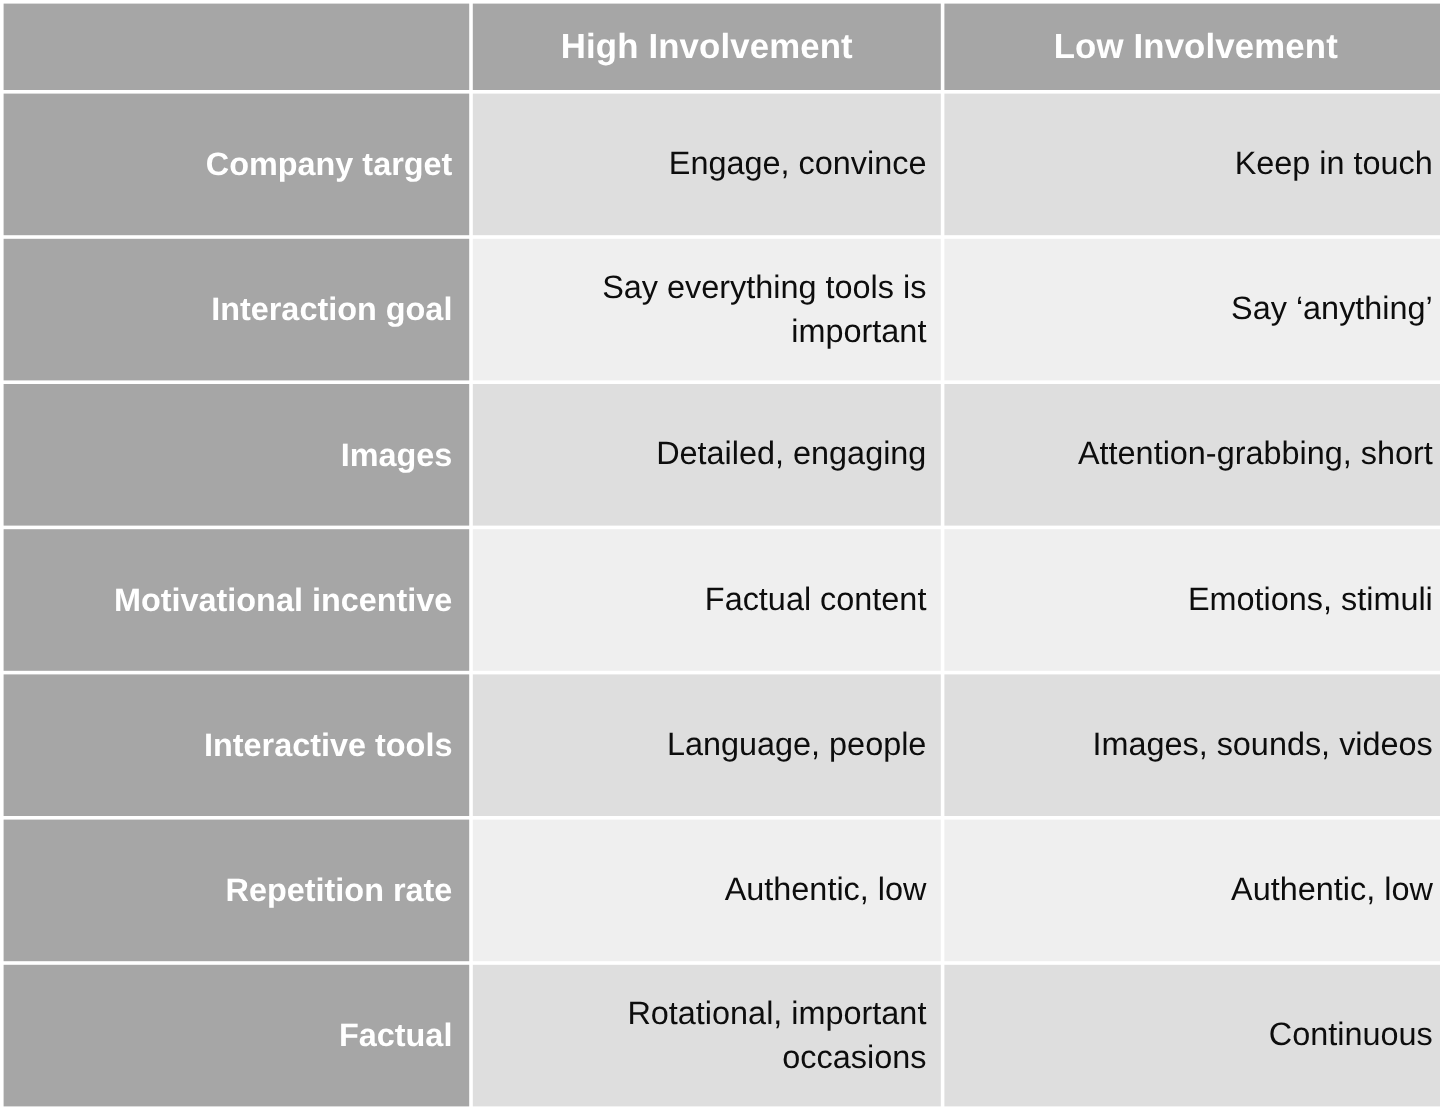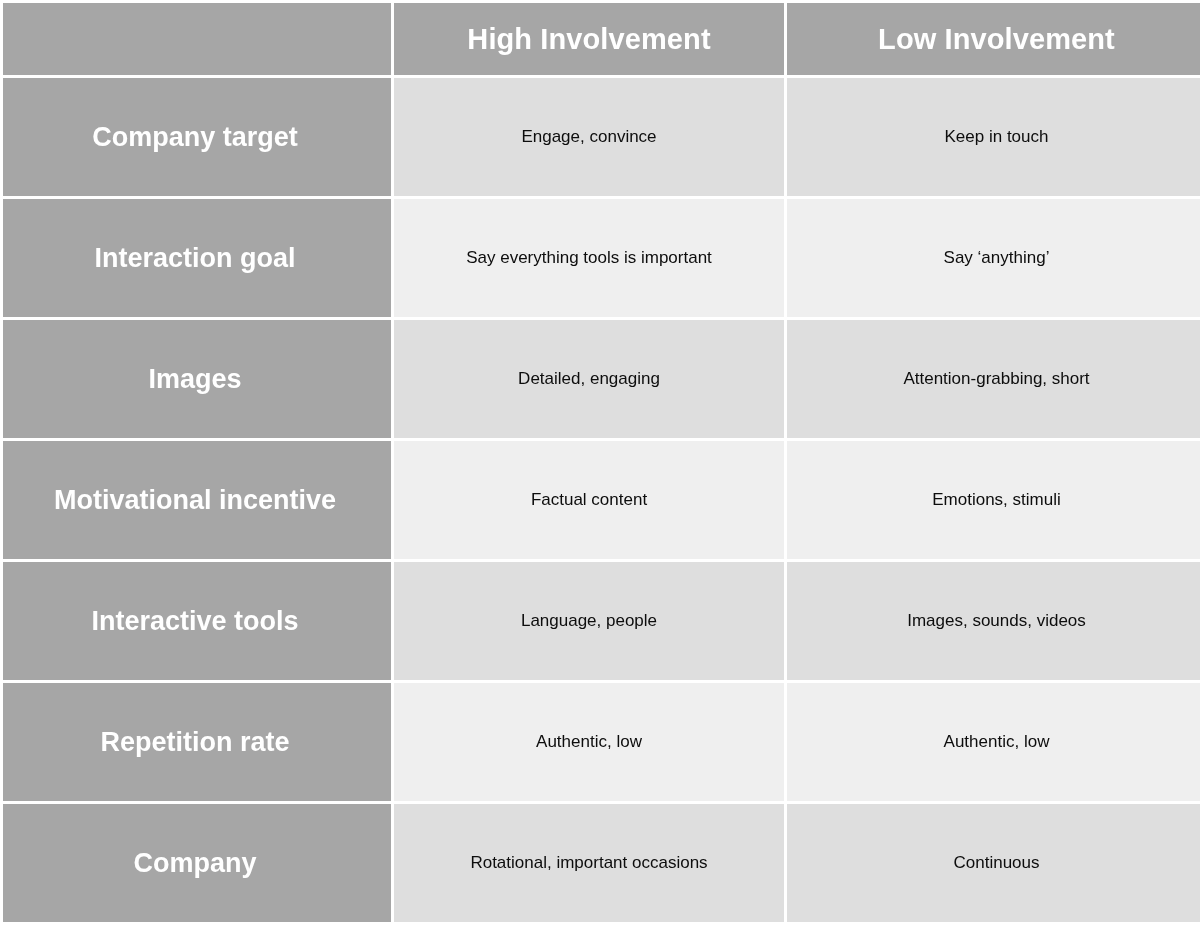--- a/index.html
+++ b/index.html
@@ -51,32 +51,32 @@
   thead th.corner {
     background: #a6a6a6;
   }
 
   
   tbody th.row-label {
     background: #a6a6a6;
     color: #ffffff;
     font-weight: bold;
     font-size: 27px;
-    text-align: center;
+    text-align: right;
     vertical-align: middle;
     padding: 0 14px 0 10px;
     border: 0;
     white-space: nowrap;
   }
 
   
   tbody td.data-cell {
-    font-size: 17px;
+    font-size: 27px;
     color: #0d0d0d;
-    text-align: center;
+    text-align: right;
     vertical-align: middle;
     padding: 0 12px;
     line-height: 1.38;
     border: 0;
   }
   tbody tr.shade-dark td.data-cell  { background: #dedede; }
   tbody tr.shade-light td.data-cell { background: #efefef; }
 
   tbody tr { height: 118px; }
 </style>
@@ -131,20 +131,20 @@
         <td class="data-cell">Images, sounds, videos</td>
       </tr>
 
       <tr class="shade-light">
         <th class="row-label">Repetition rate</th>
         <td class="data-cell">Authentic, low</td>
         <td class="data-cell">Authentic, low</td>
       </tr>
 
       <tr class="shade-dark">
-        <th class="row-label">Company</th>
+        <th class="row-label">Factual</th>
         <td class="data-cell">Rotational, important occasions</td>
         <td class="data-cell">Continuous</td>
       </tr>
 
     </tbody>
   </table>
 </div>
 
 </body></html>

